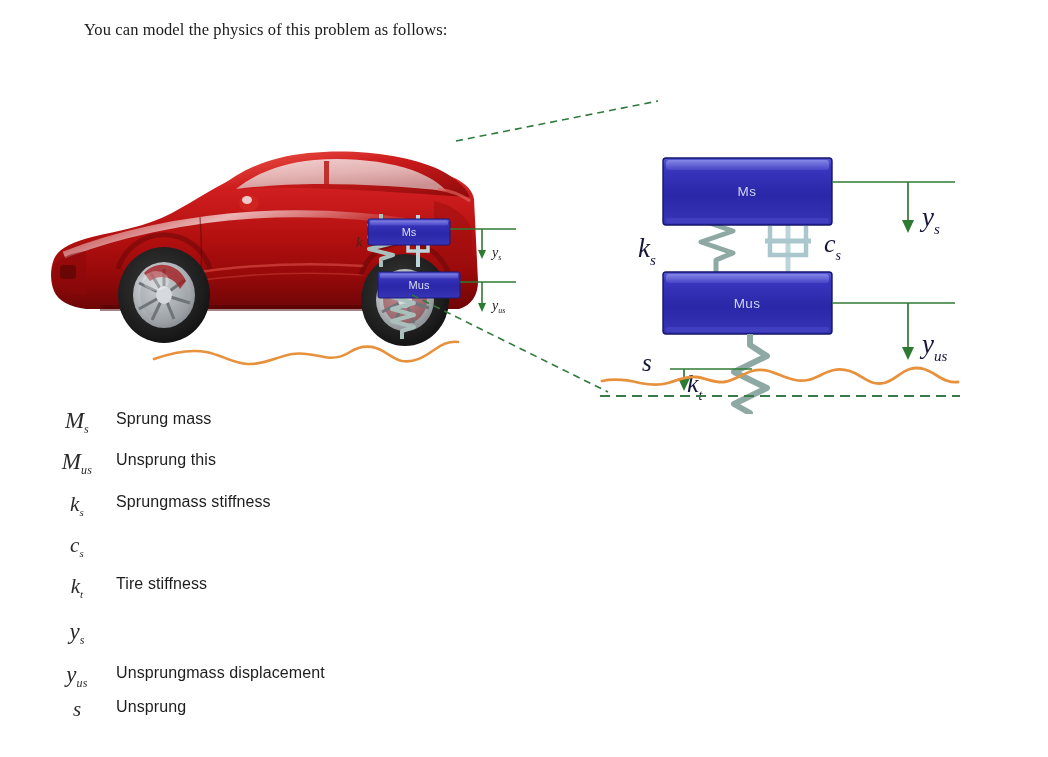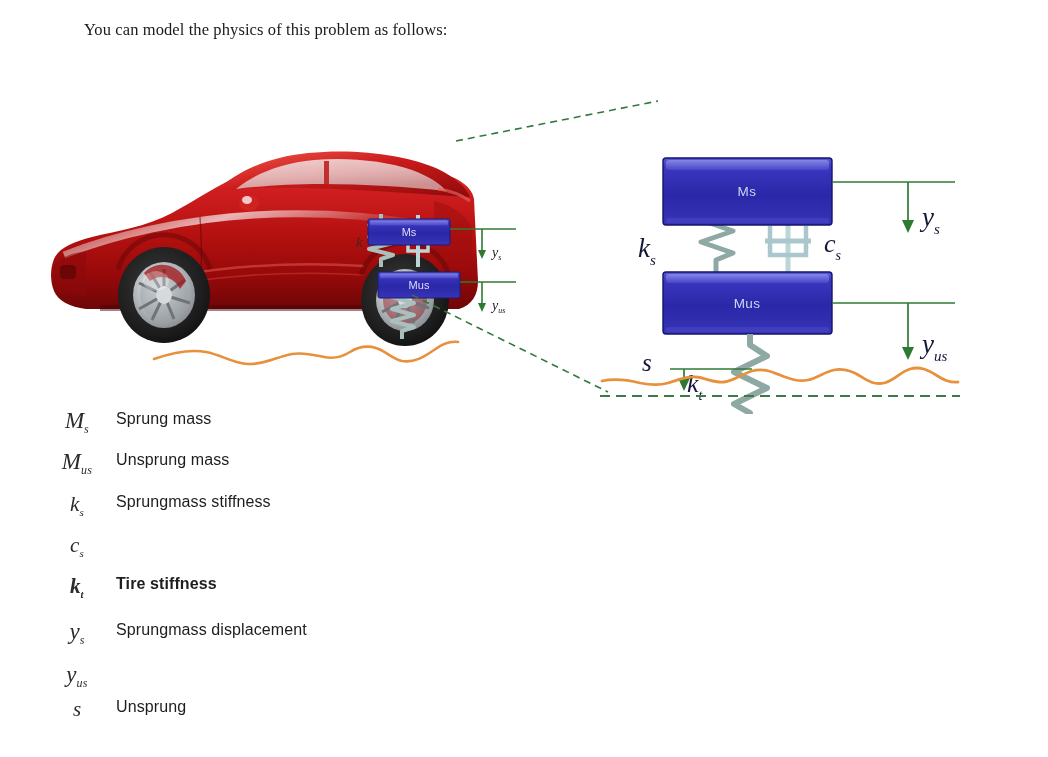--- a/index.html
+++ b/index.html
@@ -85,21 +85,21 @@
     font-size: 16px;
     color: #1d1d1d;
     white-space: nowrap;
     letter-spacing: 0.1px;
   }
   
   .r0 { height: 41px; }
   .r1 { height: 42px; }
   .r2 { height: 41px; }
   .r3 { height: 41px; }
-  .r4 { height: 46px; font-weight: bold; }
+  .r4 { height: 46px; }
   .r5 { height: 43px; }
   .r6 { height: 34px; }
   .r7 { height: 30px; }
 </style>
 </head>
 <body>
 
 <div id="root">
 
   <div class="intro">You can model the physics of this problem as follows:</div>
@@ -372,44 +372,44 @@
 
   <div class="legend">
 
     <div class="legend-row r0">
       <div class="legend-sym"><span>M</span><sub>s</sub></div>
       <div class="legend-desc">Sprung mass</div>
     </div>
 
     <div class="legend-row r1">
       <div class="legend-sym"><span>M</span><sub>us</sub></div>
-      <div class="legend-desc">Unsprung mass</div>
+      <div class="legend-desc">Unsprung this</div>
     </div>
 
     <div class="legend-row r2">
       <div class="legend-sym small"><span>k</span><sub>s</sub></div>
       <div class="legend-desc">Sprungmass stiffness</div>
     </div>
 
     <div class="legend-row r3">
       <div class="legend-sym small"><span>c</span><sub>s</sub></div>
     </div>
 
     <div class="legend-row r4">
       <div class="legend-sym small"><span>k</span><sub>t</sub></div>
       <div class="legend-desc">Tire stiffness</div>
     </div>
 
     <div class="legend-row r5">
       <div class="legend-sym"><span>y</span><sub>s</sub></div>
-      <div class="legend-desc">Sprungmass displacement</div>
     </div>
 
     <div class="legend-row r6">
       <div class="legend-sym"><span>y</span><sub>us</sub></div>
+      <div class="legend-desc">Unsprungmass displacement</div>
     </div>
 
     <div class="legend-row r7">
       <div class="legend-sym small"><span>s</span><sub></sub></div>
       <div class="legend-desc">Unsprung</div>
     </div>
 
   </div>
 
 </div>

